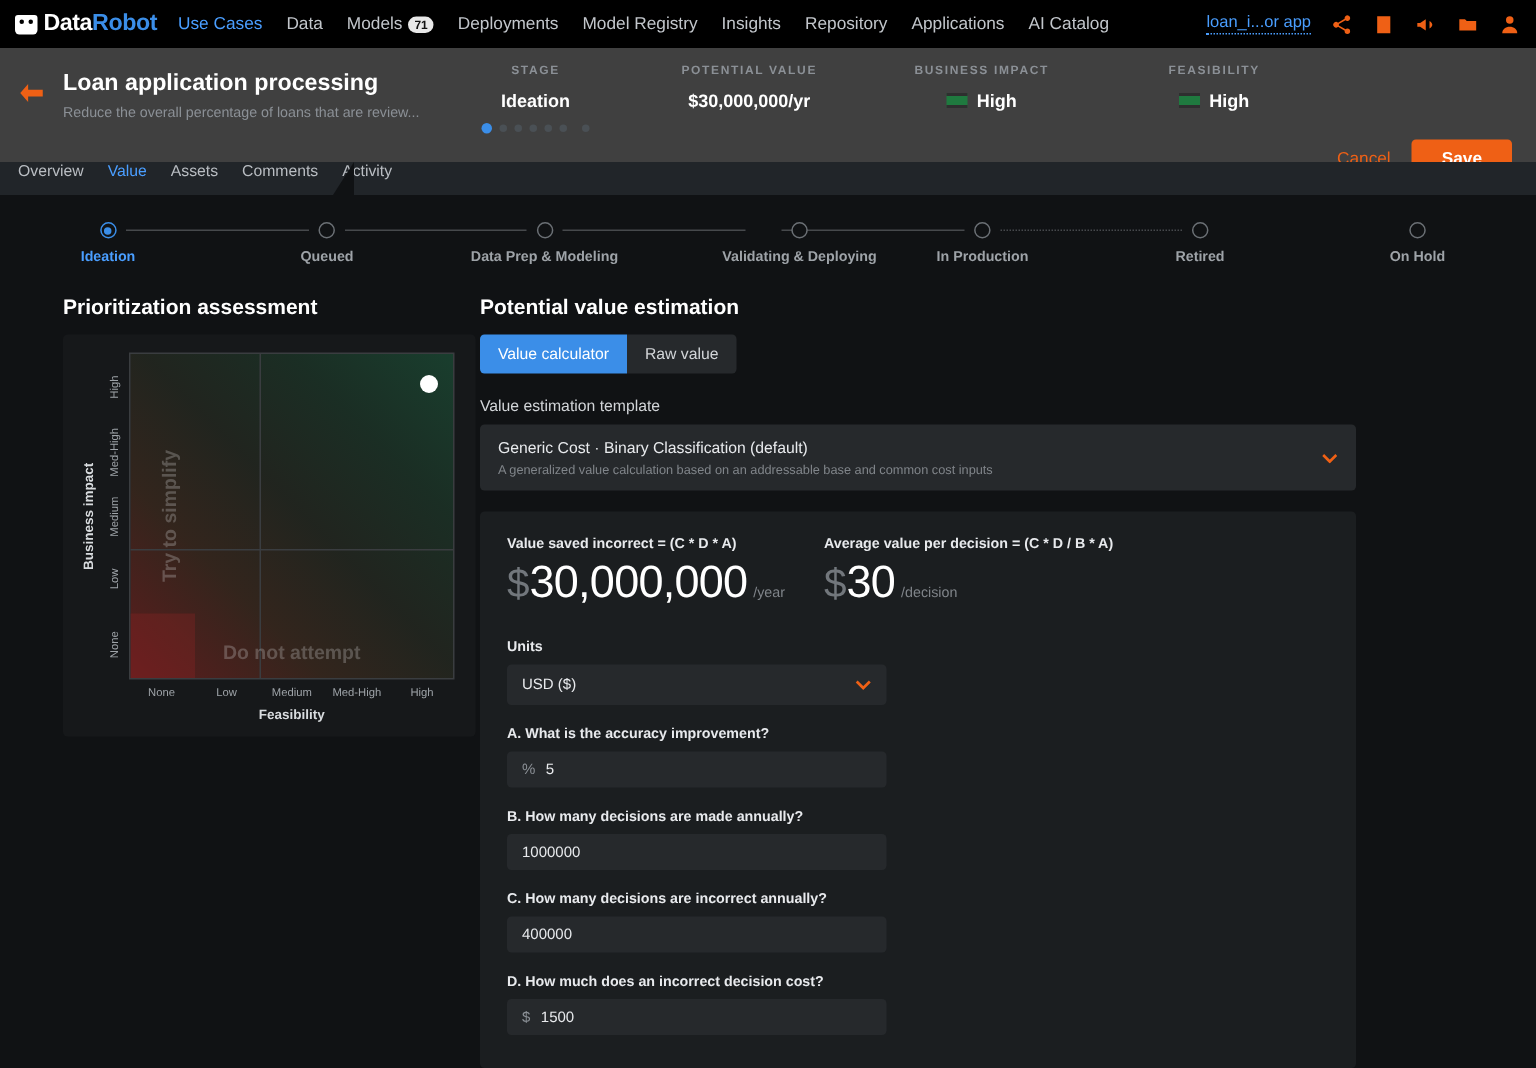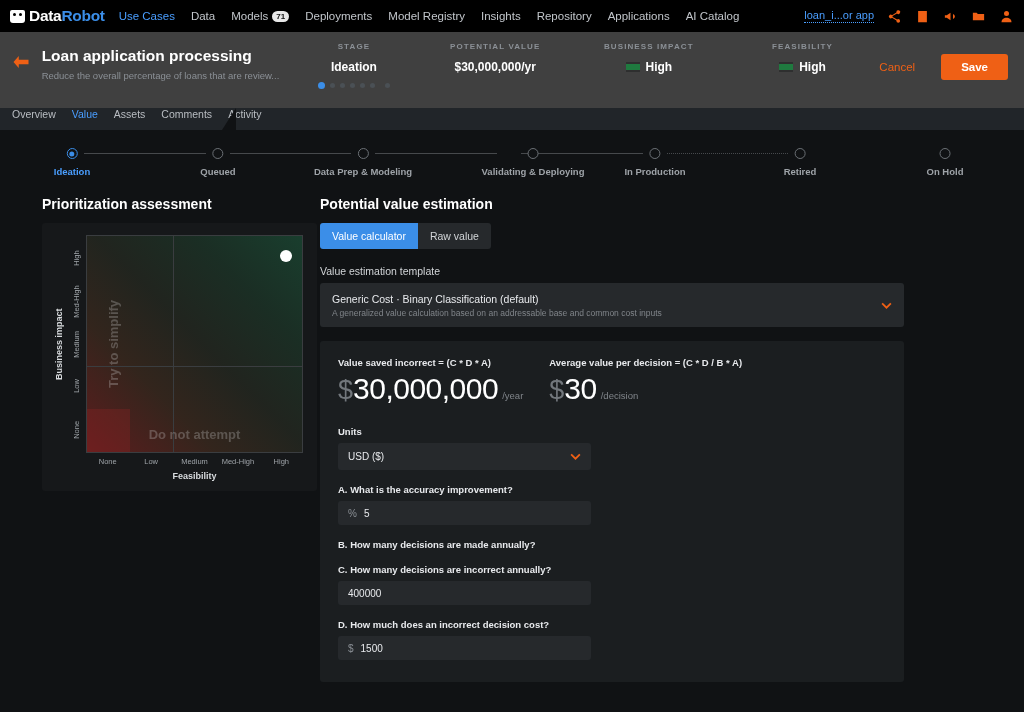--- a/index.html
+++ b/index.html
@@ -79,21 +79,21 @@
   }
   .stage-dots { display: flex; gap: 5px; justify-content: center; margin-top: 8px; align-items: center; }
   .sdot { width: 5px; height: 5px; border-radius: 50%; background: #4a5055; }
   .sdot.on { background: #3b8ee8; width: 7px; height: 7px; }
   .sdot.far { margin-left: 5px; }
   .impact-chip {
     width: 14px; height: 10px; background: #1f7a3f;
     border-top: 2px solid #2e2f2f; border-bottom: 2px solid #2e2f2f;
     display: inline-block;
   }
-  .hb-actions { margin-left: auto; display: flex; align-items: center; gap: 26px; padding: 22px 16px 0 0; }
+  .hb-actions { margin-left: auto; display: flex; align-items: center; gap: 14px; padding: 22px 16px 0 0; margin-top: 39px; }
   .btn-cancel { color: #ef6015; font-size: 11.5px; background: none; border: none; cursor: pointer; font-family: inherit; }
   .btn-save {
     background: #ef6015; color: #ffffff; font-size: 11.5px; font-weight: bold;
     border: none; border-radius: 3px; padding: 7px 20px; cursor: pointer; font-family: inherit;
   }
 
   
   .tabsrow { height: 22px; background: #212529; display: flex; align-items: flex-start; position: relative; }
   .tabsrow:after {
     content: ""; position: absolute; left: 0; right: 0; bottom: 0; height: 0;
@@ -486,20 +486,23 @@
         <div class="fgroup">
           <div class="flabel">A. What is the accuracy improvement?</div>
           <div class="finput">
             <span class="fprefix">%</span>
             <span class="fvalue">5</span>
           </div>
         </div>
 
         <div class="fgroup">
           <div class="flabel">B. How many decisions are made annually?</div>
+          <div class="finput">
+            <span class="fvalue">1000000</span>
+          </div>
         </div>
 
         <div class="fgroup">
           <div class="flabel">C. How many decisions are incorrect annually?</div>
           <div class="finput">
             <span class="fvalue">400000</span>
           </div>
         </div>
 
         <div class="fgroup">

